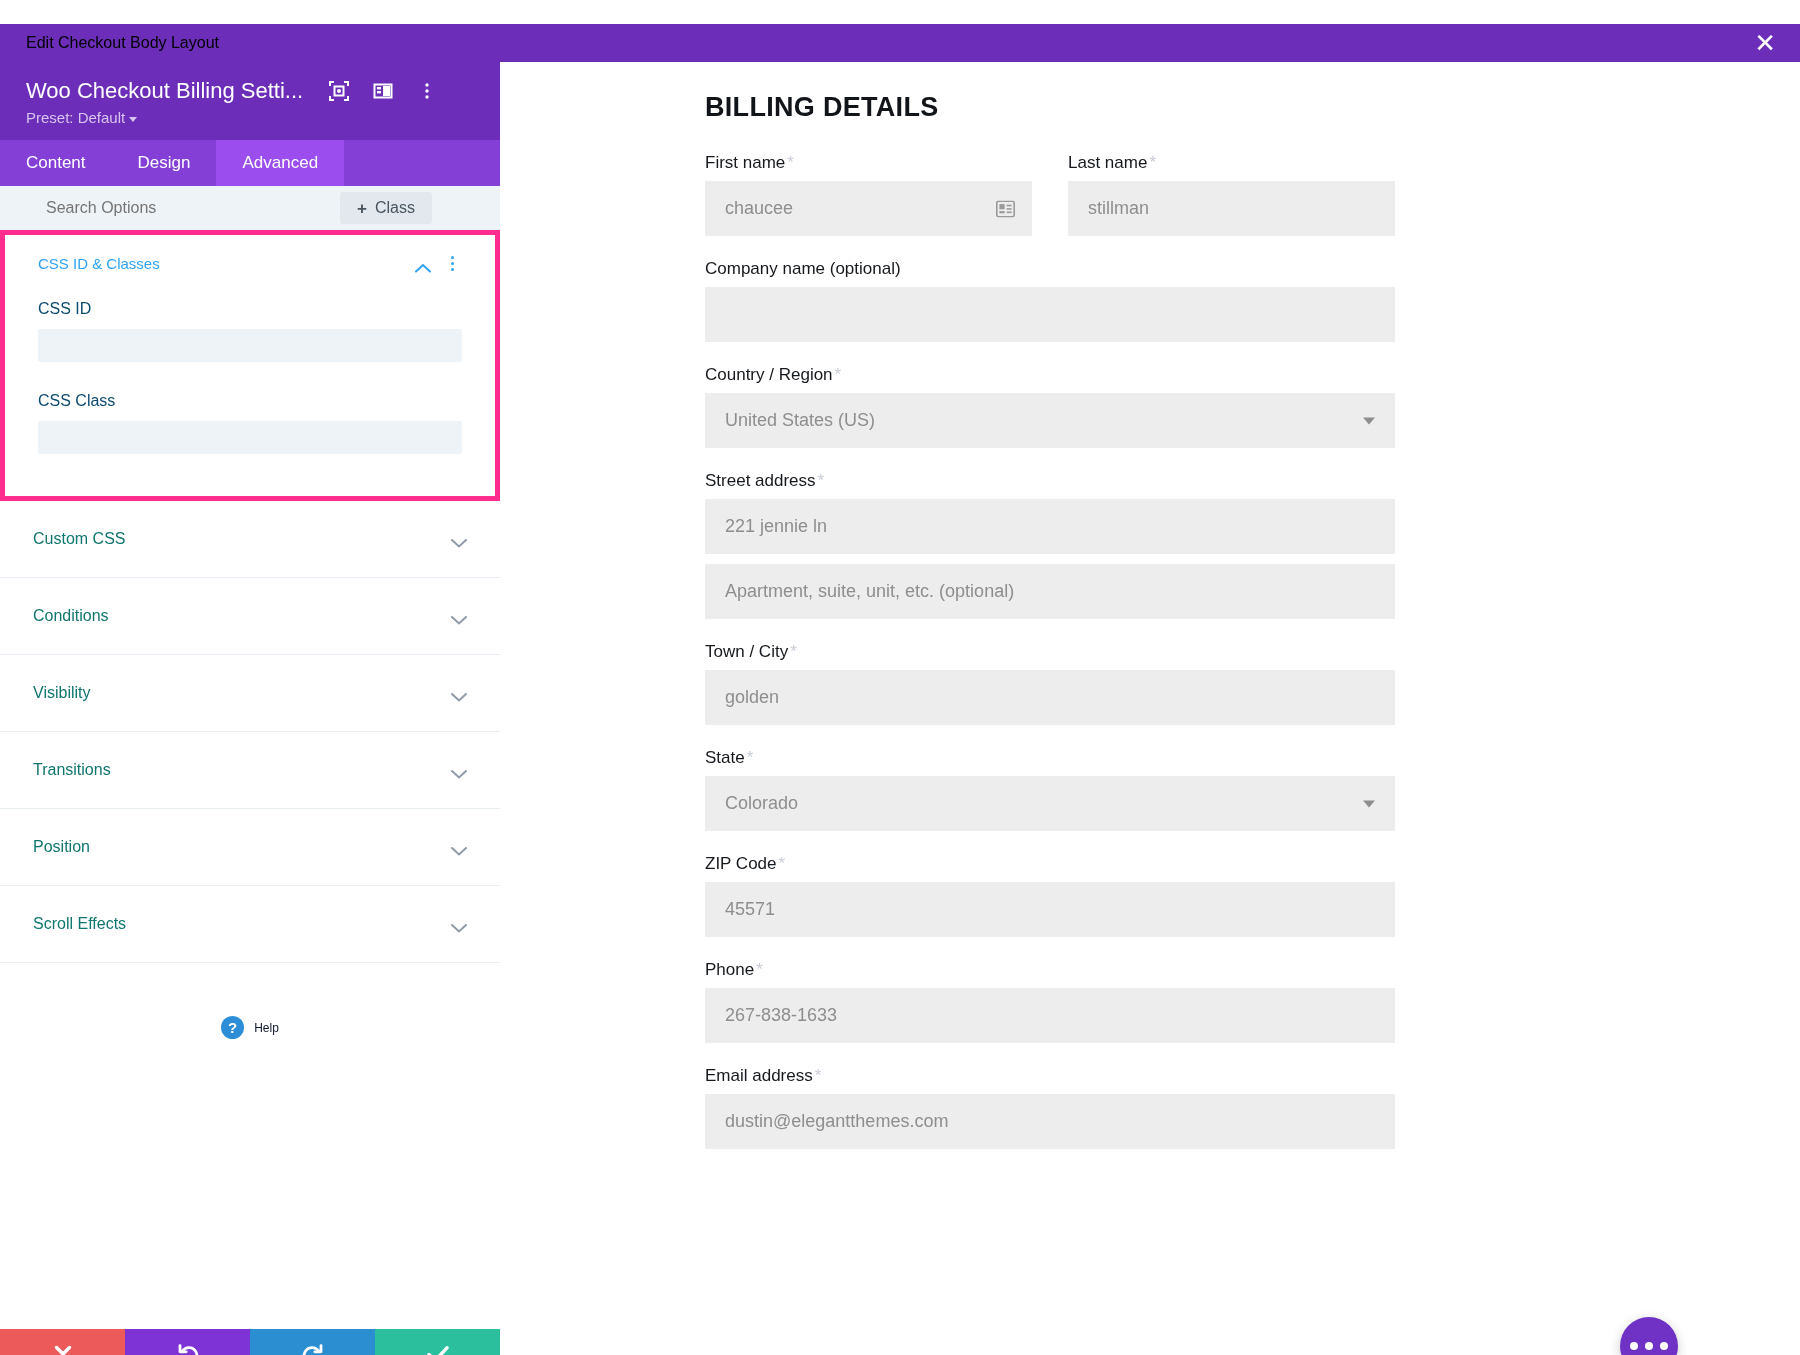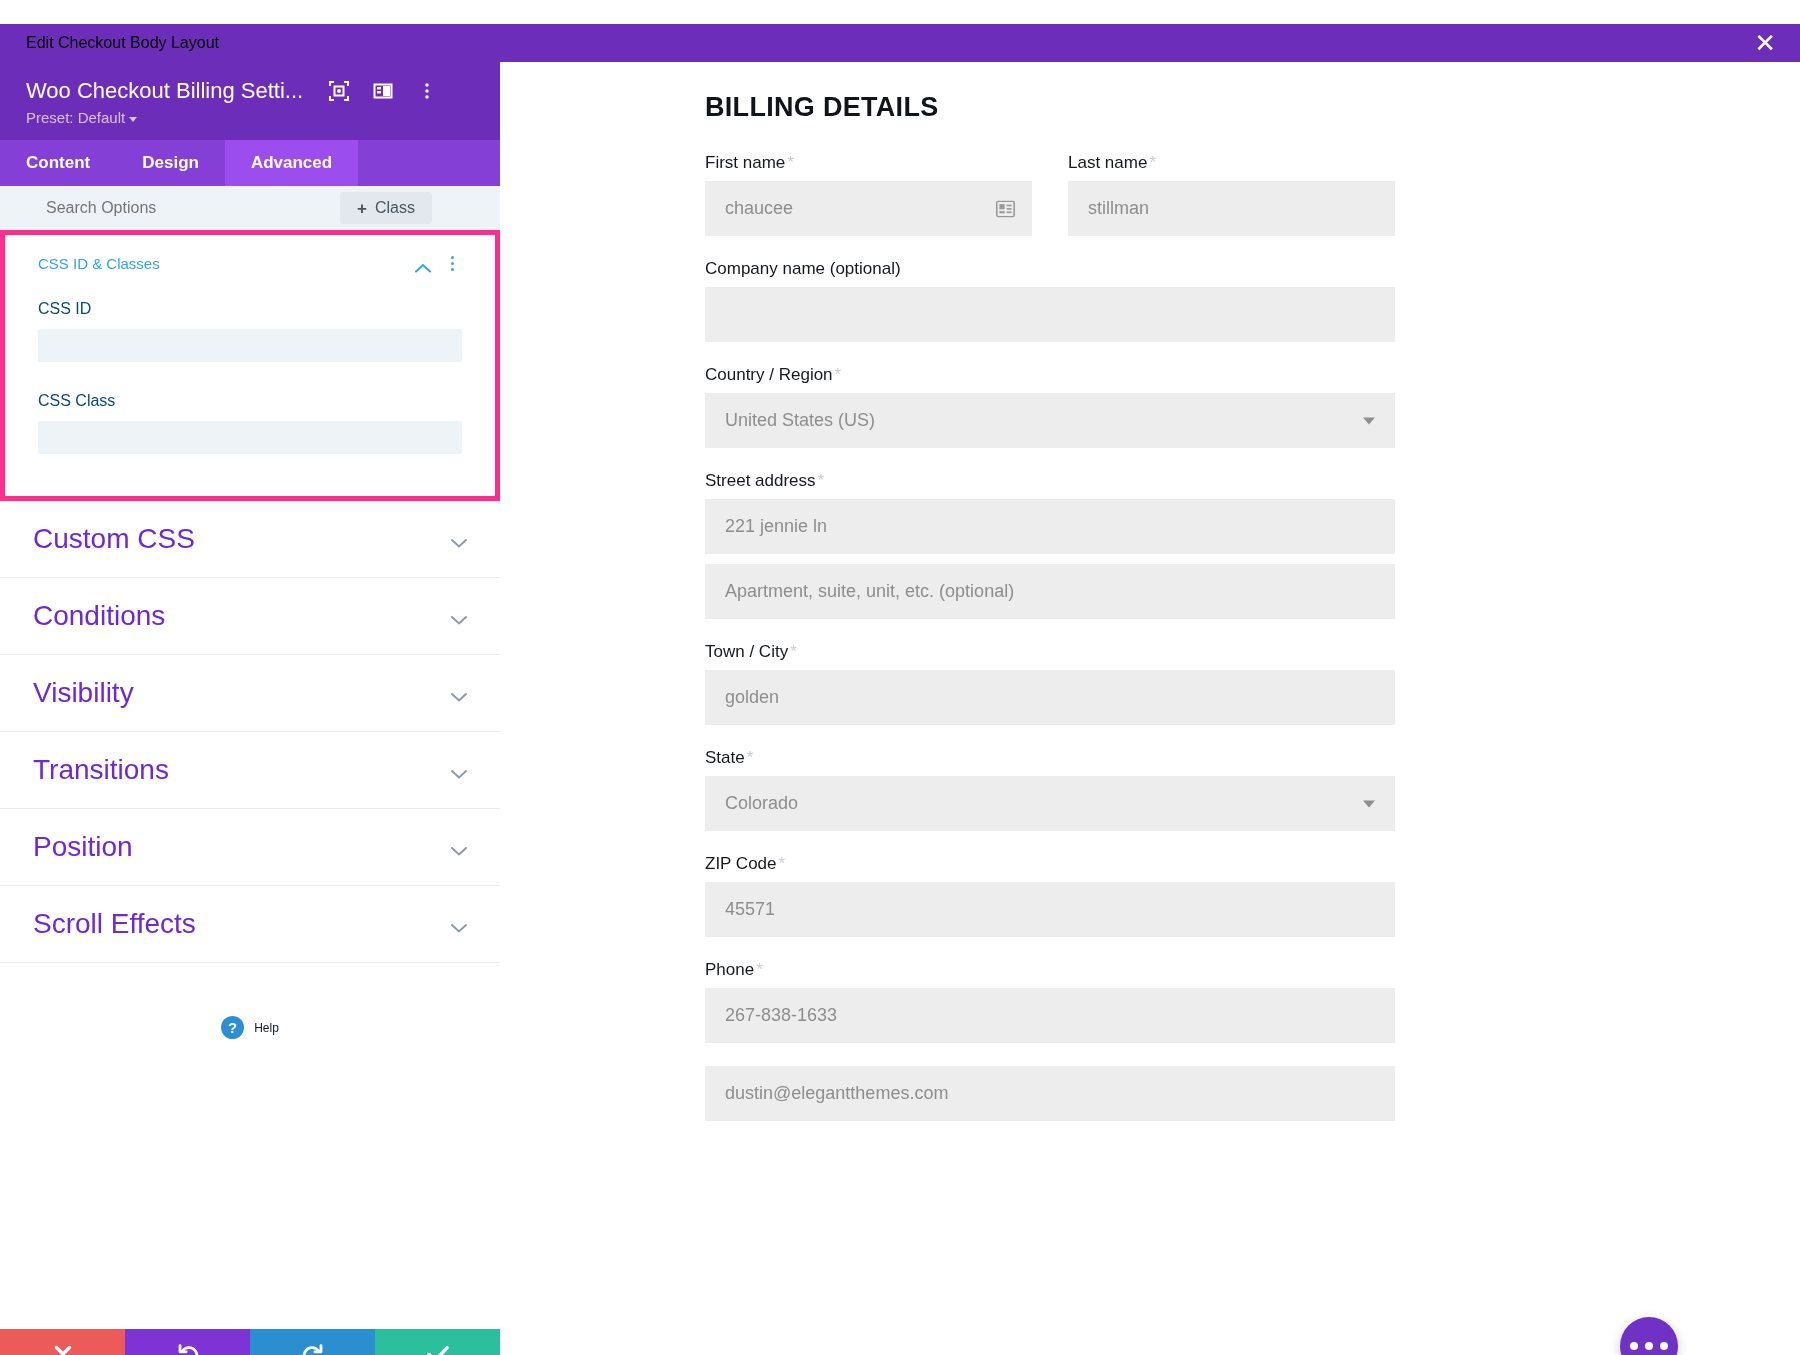--- a/index.html
+++ b/index.html
@@ -101,21 +101,21 @@
     background: #8440d6;
     display: flex;
   }
   .tab {
     height: 46px;
     display: flex;
     align-items: center;
     justify-content: center;
     color: #ffffff;
     font-size: 17px;
-    font-weight: bold;
+    font-weight: normal;
     padding: 0 26px;
     cursor: pointer;
     white-space: nowrap;
   }
   .tab.active { background: #9b4ded; }
 
   
   .searchrow {
     position: relative;
     width: 500px;
@@ -209,22 +209,22 @@
     height: 77px;
     background: #ffffff;
     border-bottom: 1px solid #e8eef4;
     display: flex;
     align-items: center;
     justify-content: space-between;
     padding: 0 33px;
     cursor: pointer;
   }
   .toggle-row .name {
-    color: #6d28d9;
-    font-size: 28px;
+    color: #0f766e;
+    font-size: 16px;
   }
   .chev-down {
     width: 16px; height: 10px;
   }
 
   
   .help-wrap {
     width: 500px;
     padding-top: 53px;
     display: flex;
@@ -632,20 +632,21 @@
       </div>
 
       <div class="fgroup">
         <span class="flabel"><span>Phone</span><span class="req">*</span></span>
         <div class="finput">
           <span>267-838-1633</span>
         </div>
       </div>
 
       <div class="fgroup">
+        <span class="flabel"><span>Email address</span><span class="req">*</span></span>
         <div class="finput">
           <span>dustin@elegantthemes.com</span>
         </div>
       </div>
 
     </div>
 
     <div class="fab">
       <i></i>
       <i></i>

